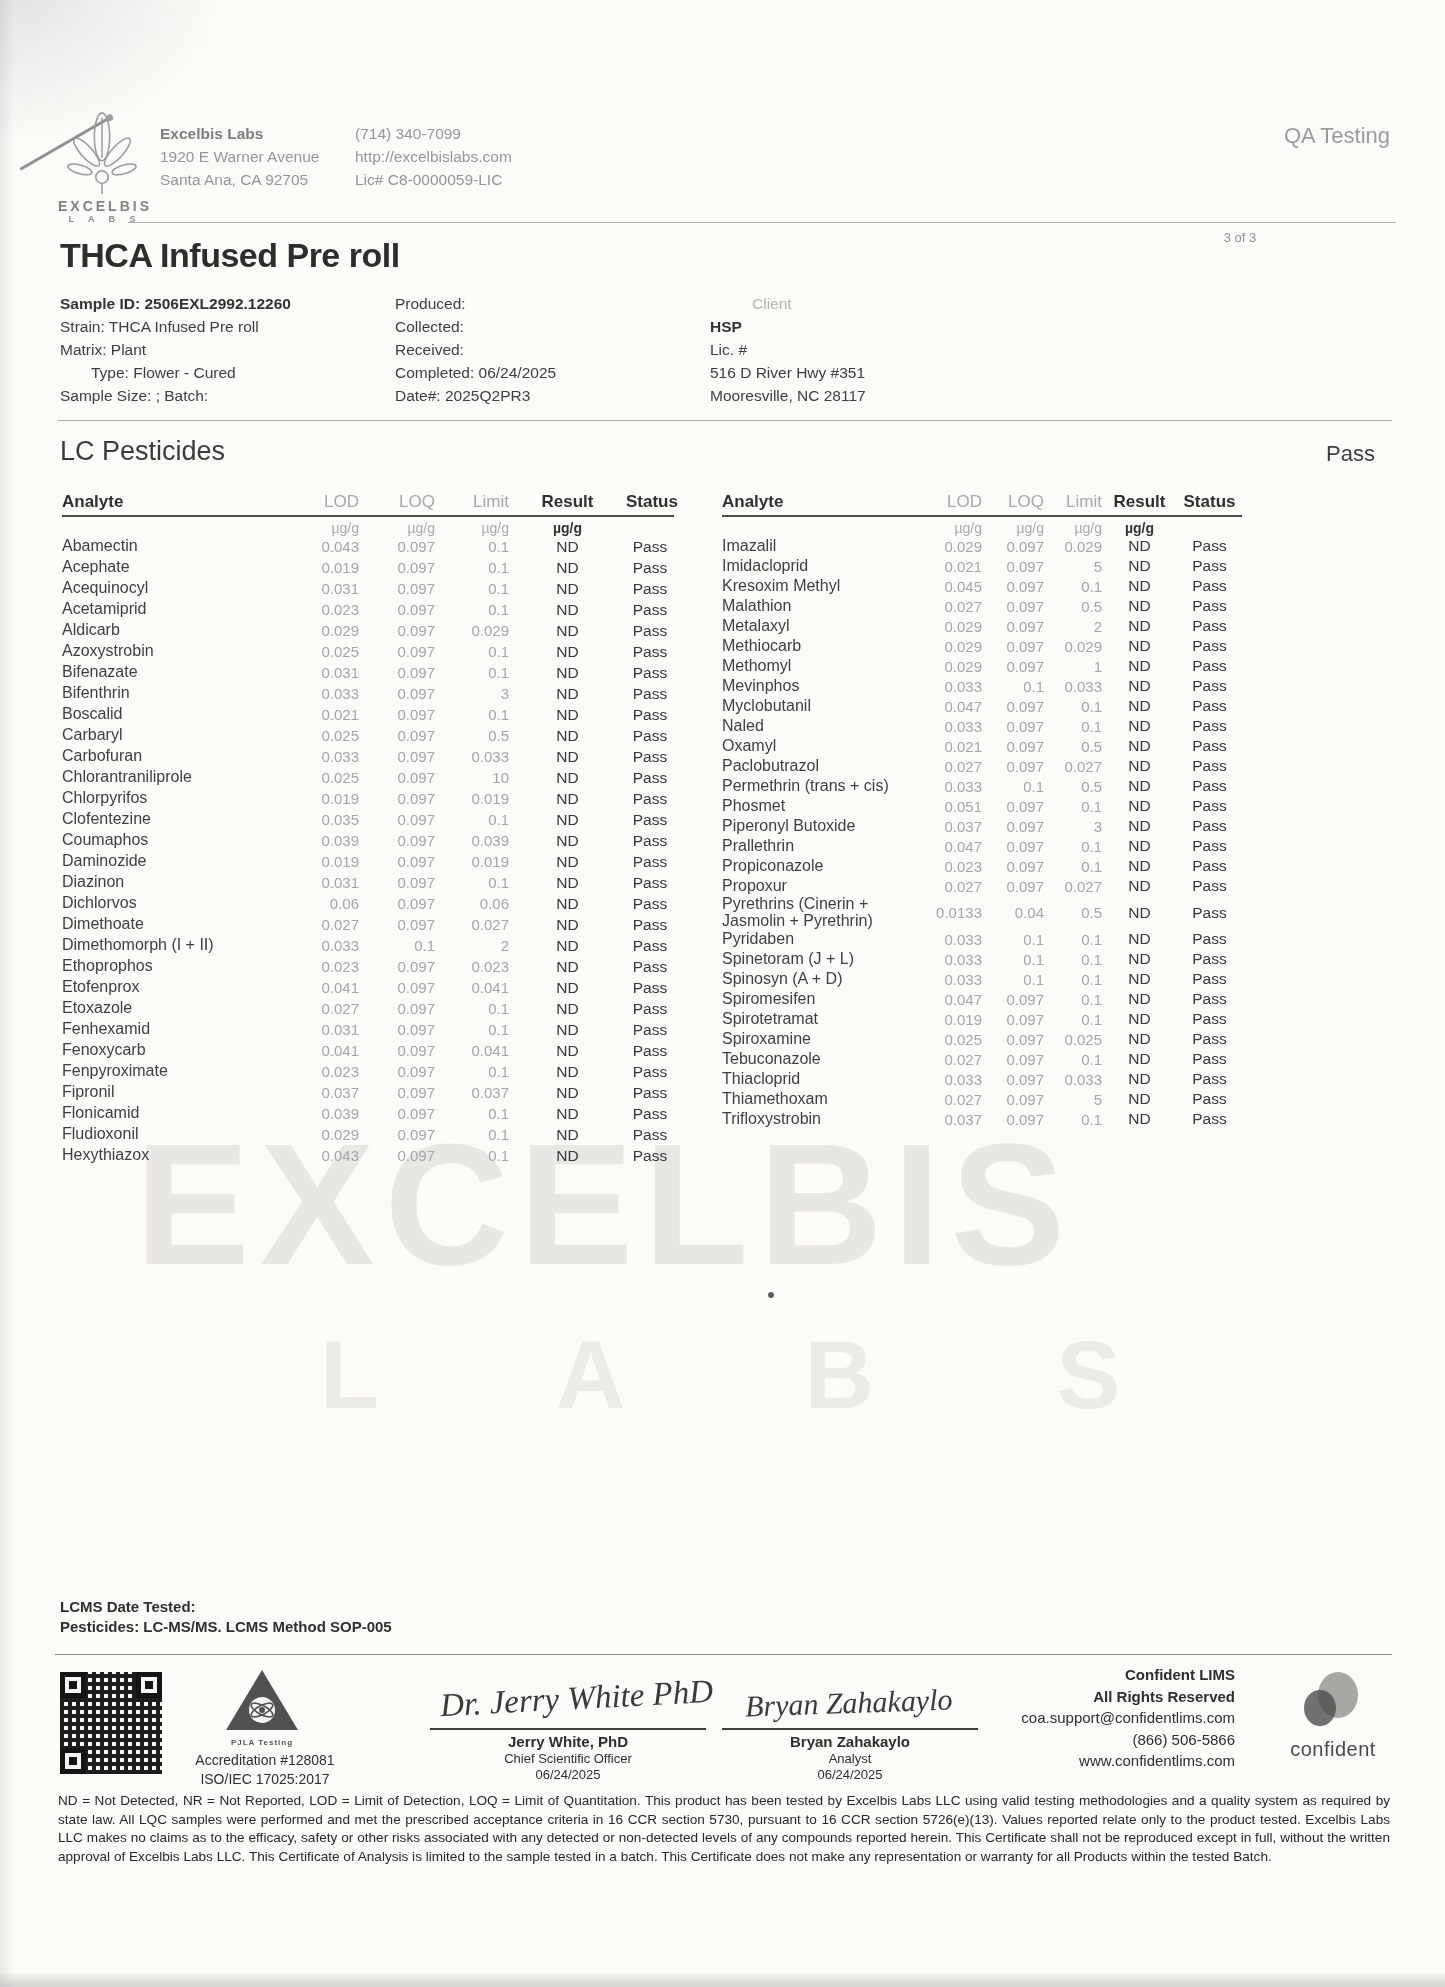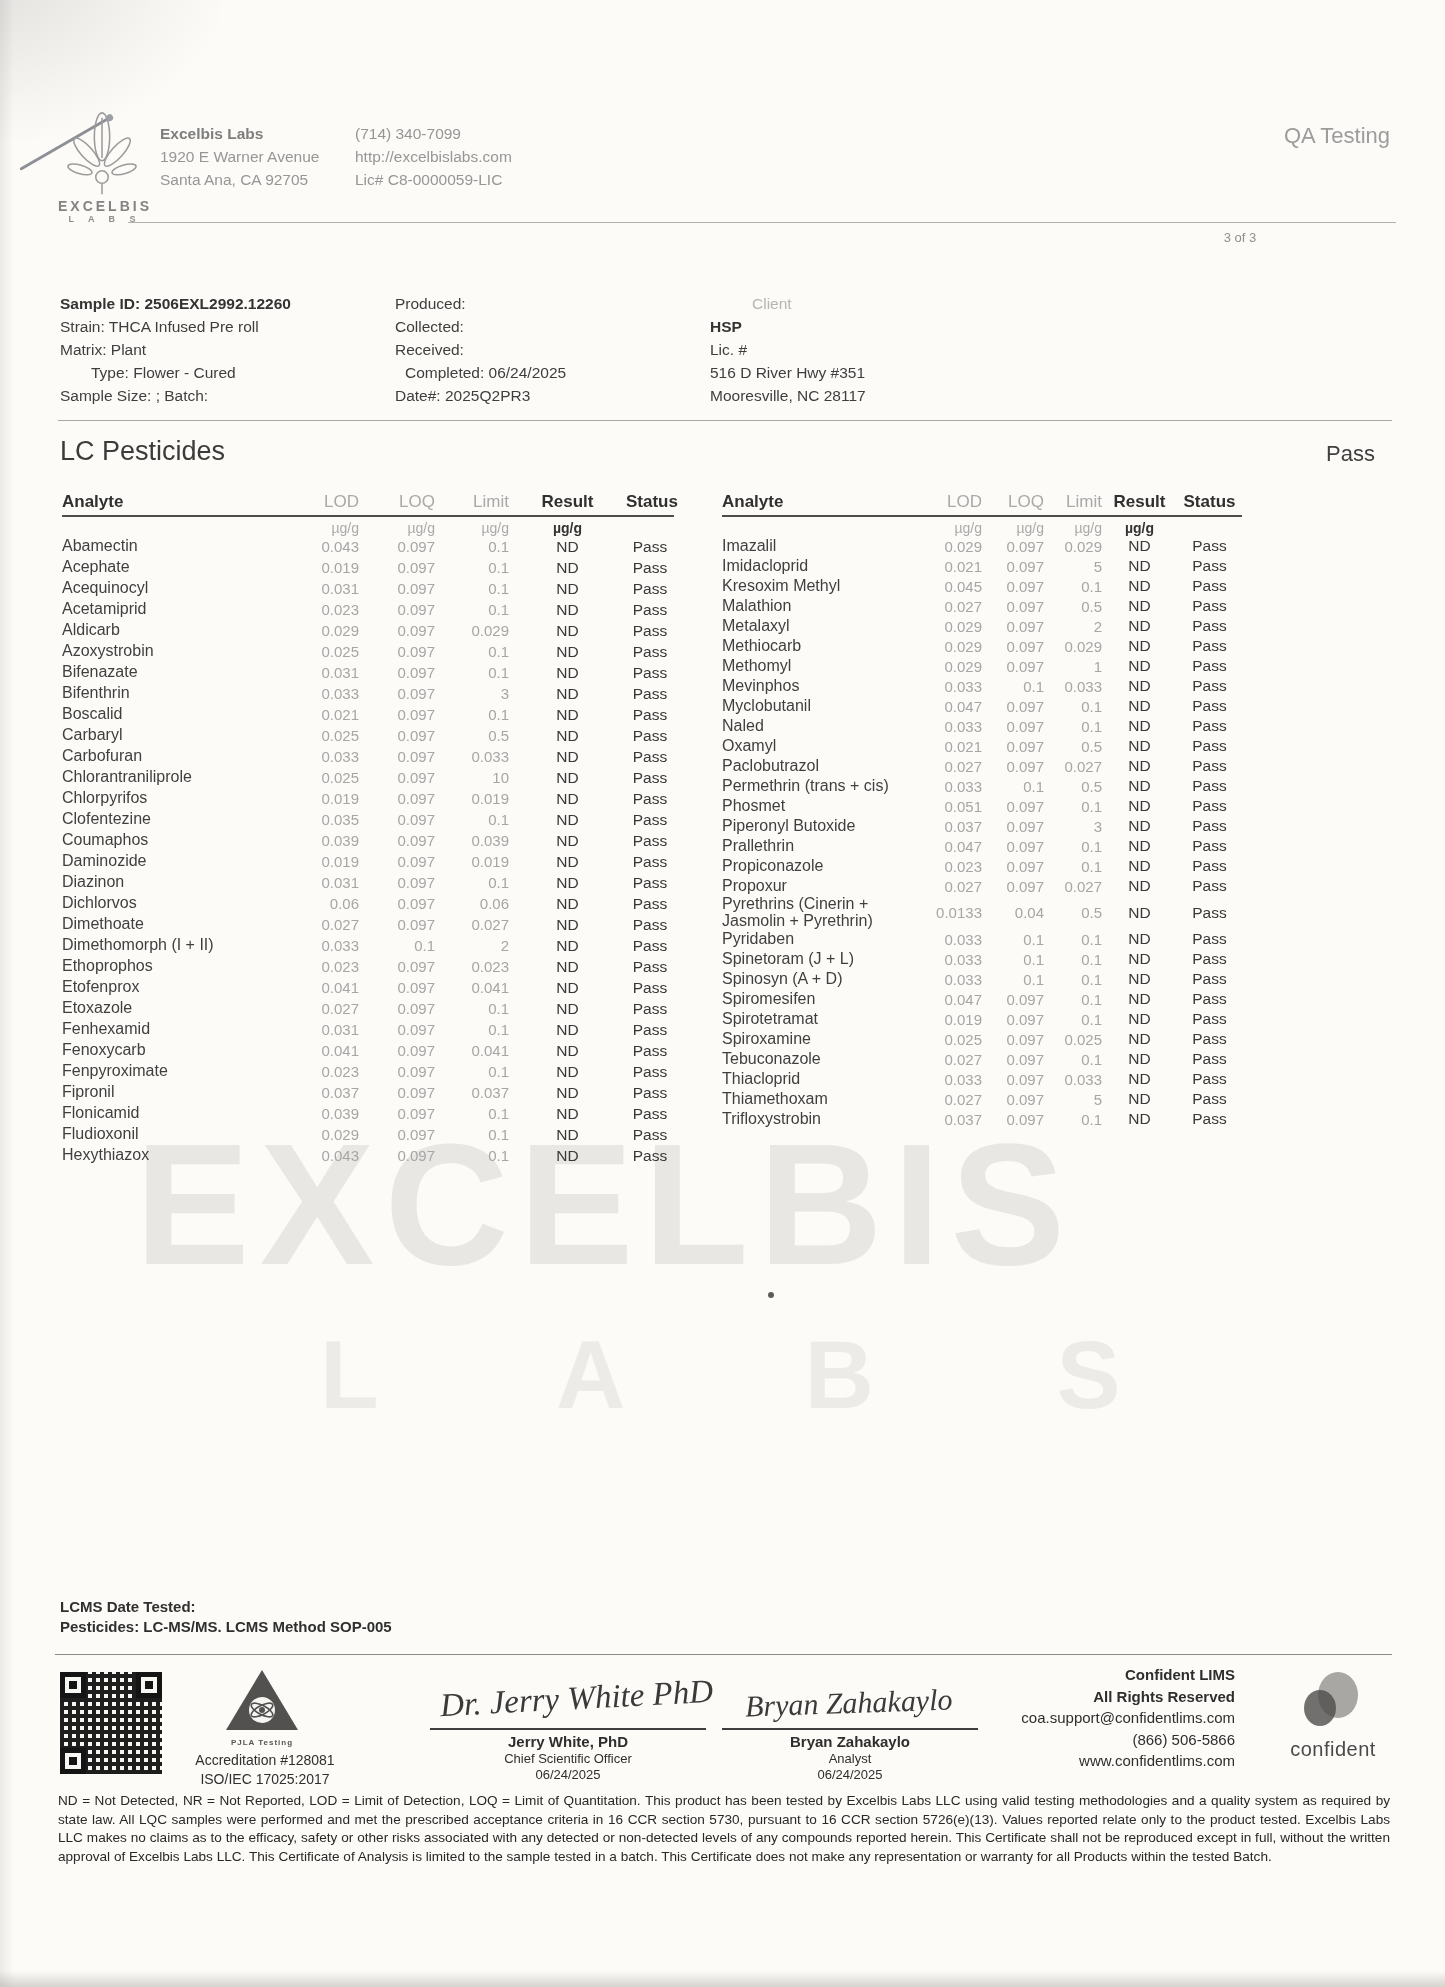--- a/index.html
+++ b/index.html
@@ -150,31 +150,32 @@
   <div class="abs lab-a1">1920 E Warner Avenue</div>
   <div class="abs lab-a2">Santa Ana, CA 92705</div>
   <div class="abs lab-ph">(714) 340-7099</div>
   <div class="abs lab-web">http://excelbislabs.com</div>
   <div class="abs lab-lic">Lic# C8-0000059-LIC</div>
 
   <div class="abs qa">QA Testing</div>
   <div class="abs hdr-rule"></div>
   <div class="abs page-num">3 of 3</div>
 
+  <div class="abs doc-title">THCA Infused Pre roll</div>
 
   <div class="abs si b" style="left:60px;top:295px;">Sample ID: 2506EXL2992.12260</div>
   <div class="abs si" style="left:60px;top:318px;">Strain: THCA Infused Pre roll</div>
   <div class="abs si" style="left:60px;top:341px;">Matrix: Plant</div>
   <div class="abs si" style="left:60px;top:364px;margin-left:31px;">Type: Flower - Cured</div>
   <div class="abs si" style="left:60px;top:387px;">Sample Size: ; Batch:</div>
 
   <div class="abs si" style="left:395px;top:295px;">Produced:</div>
   <div class="abs si" style="left:395px;top:318px;">Collected:</div>
   <div class="abs si" style="left:395px;top:341px;">Received:</div>
-  <div class="abs si" style="left:405px;top:364px;text-align:right;">Completed: 06/24/2025</div>
+  <div class="abs si" style="left:395px;top:364px;text-align:right;">Completed: 06/24/2025</div>
   <div class="abs si" style="left:395px;top:387px;">Date#: 2025Q2PR3</div>
 
   <div class="abs si light" style="left:710px;top:295px;margin-left:42px;">Client</div>
   <div class="abs si b" style="left:710px;top:318px;">HSP</div>
   <div class="abs si" style="left:710px;top:341px;">Lic. #</div>
   <div class="abs si" style="left:710px;top:364px;">516 D River Hwy #351</div>
   <div class="abs si" style="left:710px;top:387px;">Mooresville, NC 28117</div>
 
   <div class="abs rule2"></div>
 

